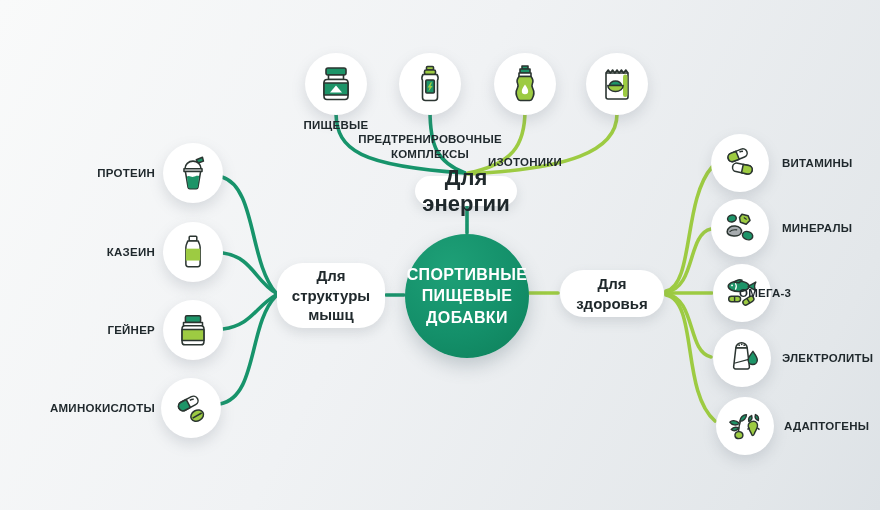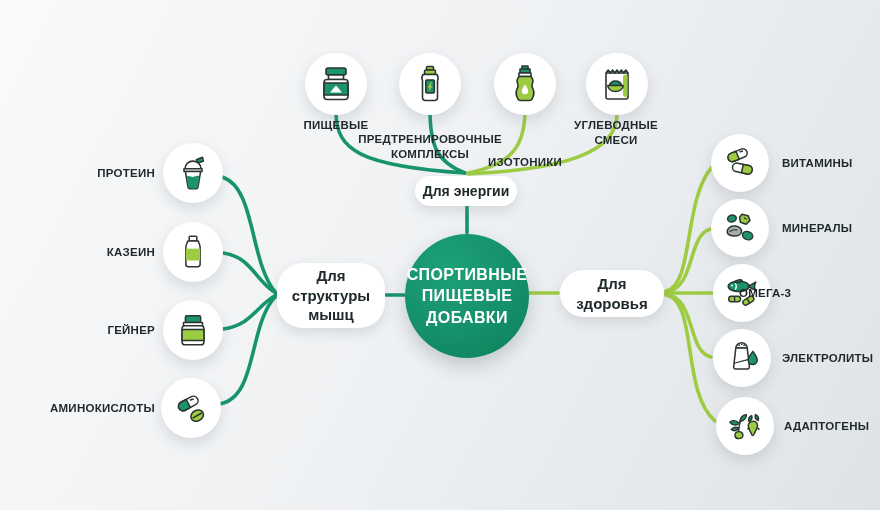--- a/index.html
+++ b/index.html
@@ -61,21 +61,21 @@
       <path d="M529,293 L558,293" stroke="#9DCB42"></path>
     </g>
   </svg>
 
   <div class="center-circle" style="left:405px;top:234px;width:124px;height:124px;">
     <span>СПОРТИВНЫЕ
 ПИЩЕВЫЕ
 ДОБАВКИ</span>
   </div>
 
-  <div class="pill" style="left:415px;top:176px;width:102px;height:30px;border-radius:15px;font-size:14px;">
+  <div class="pill" style="left:415px;top:176px;width:102px;height:30px;border-radius:15px;font-size:22px;">
     <span>Для энергии</span>
   </div>
   <div class="pill" style="left:277px;top:263px;width:108px;height:65px;border-radius:26px;font-size:15px;line-height:1.3;">
     <span>Для
 структуры
 мышц</span>
   </div>
   <div class="pill" style="left:560px;top:270px;width:104px;height:47px;border-radius:24px;font-size:15px;line-height:1.3;">
     <span>Для
 здоровья</span>
@@ -127,22 +127,20 @@
         <path d="M9,9 h22 v24 a2,2 0 0 1 -2,2 h-18 a2,2 0 0 1 -2,-2 z" fill="#fff"></path>
         <path d="M9,9 l2.2,-3 2.2,3 2.2,-3 2.2,3 2.2,-3 2.2,3 2.2,-3 2.2,3 2.2,-3 2.2,3" fill="none"></path>
       </g>
       <rect x="26" y="10.5" width="4.5" height="22.5" rx="2.2" fill="#9dcb42"></rect>
       <g stroke="#2b3531" stroke-width="1.5" stroke-linejoin="round">
         <path d="M12.5,21.5 a6,4.5 0 0 1 12,0 z" fill="#1d9468"></path>
         <path d="M10.8,21.5 h15.4 a7.7,6 0 0 1 -15.4,0 z" fill="#9dcb42"></path>
       </g>
     </svg>
   </div>
-  <div class="item-label ta-c" style="left:566px;top:118px;width:100px;">УГЛЕВОДНЫЕ
-СМЕСИ</div>
 
   <div class="node-circle" style="left:163px;top:143px;width:60px;height:60px;">
     <svg width="38" height="38" viewBox="0 0 40 40">
       <g stroke="#2b3531" stroke-width="1.6" stroke-linejoin="round">
         <path d="M23.5,6 l6.5,-2.5 1,4 -5.5,2 z" fill="#1d9468"></path>
         <path d="M11.5,15.5 a8.5,8 0 0 1 17,0 z" fill="#fff"></path>
         <rect x="10.5" y="15.5" width="19" height="3" fill="#fff"></rect>
         <path d="M12,18.5 L14.8,35 a1.8,1.8 0 0 0 1.8,1.5 h6.8 a1.8,1.8 0 0 0 1.8,-1.5 L28,18.5 z" fill="#fff"></path>
       </g>
       <path d="M13.6,23.8 C16,21.8 18,24.6 20.4,24 C22.4,23.5 24,22.2 26.4,23.2 L25.2,34.8 A1.8,1.8 0 0 1 23.4,36.3 H16.6 A1.8,1.8 0 0 1 14.8,34.8 Z" fill="#1d9468"></path>

